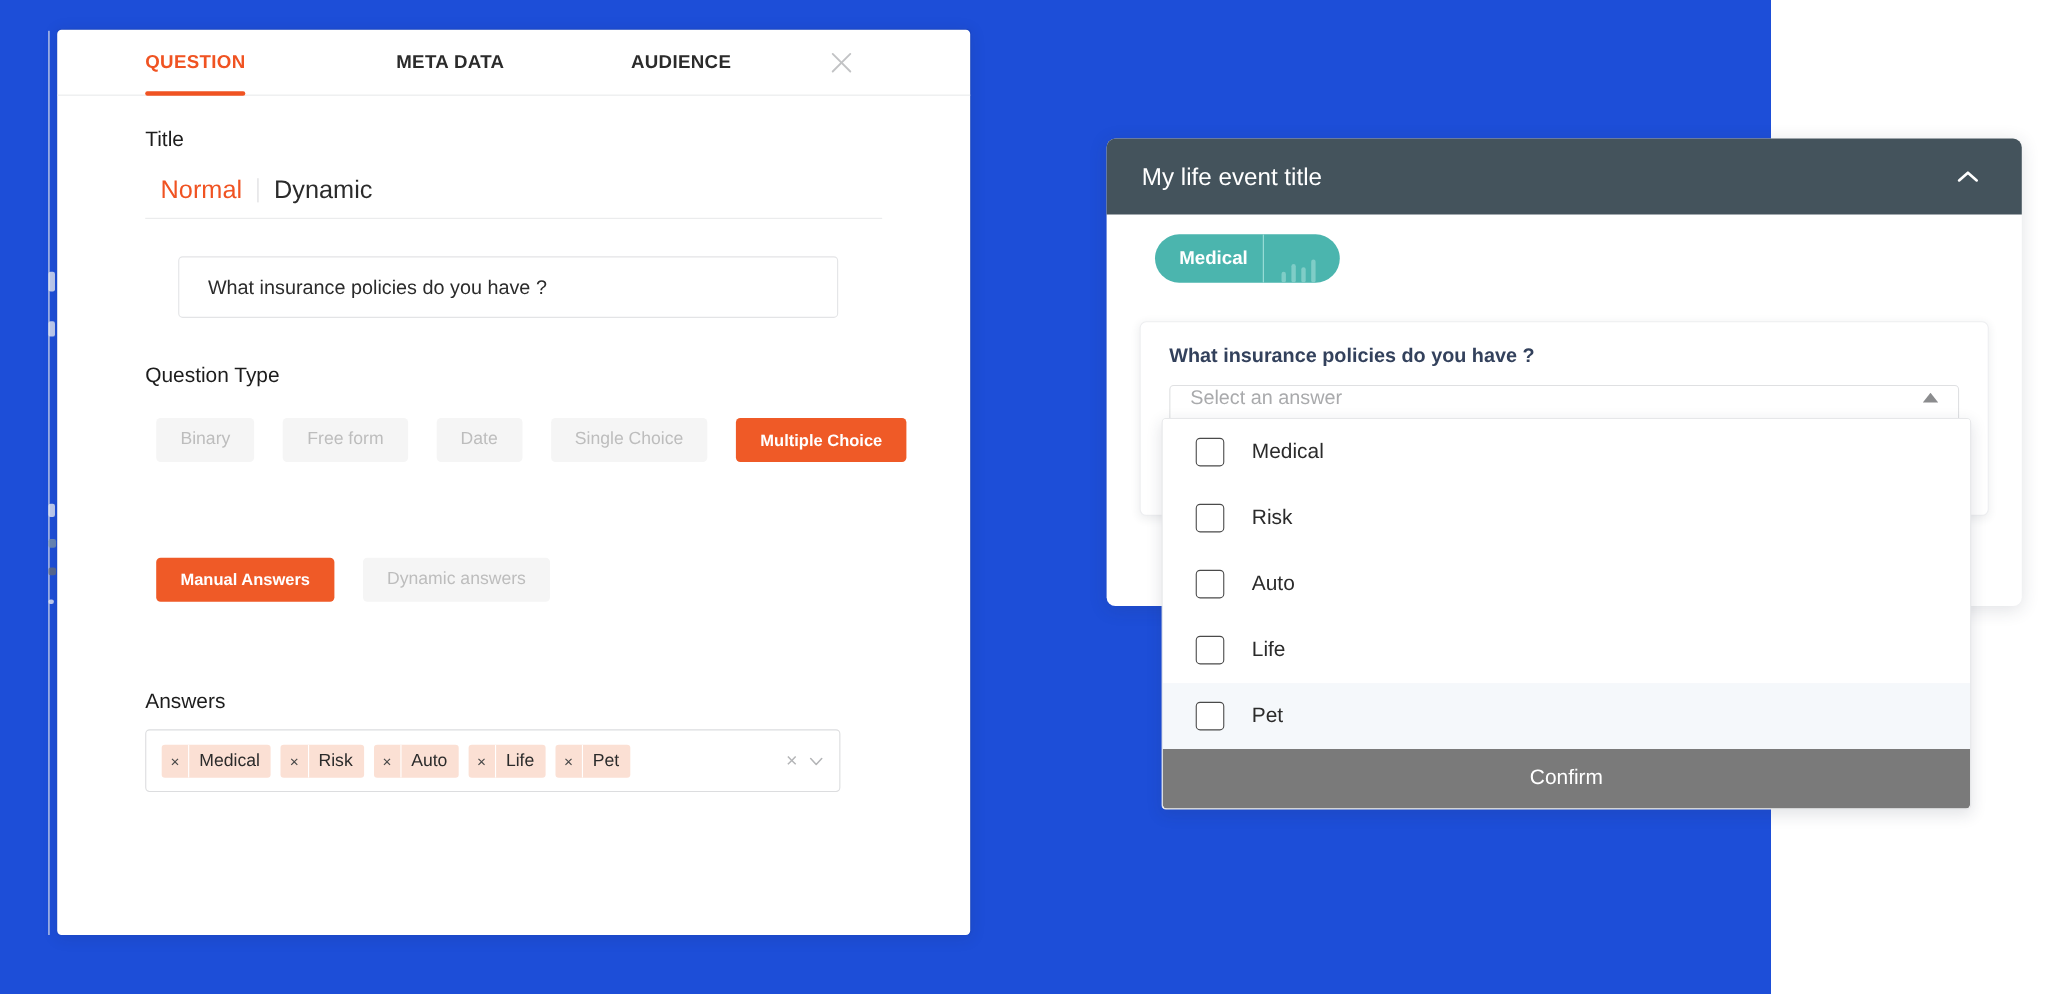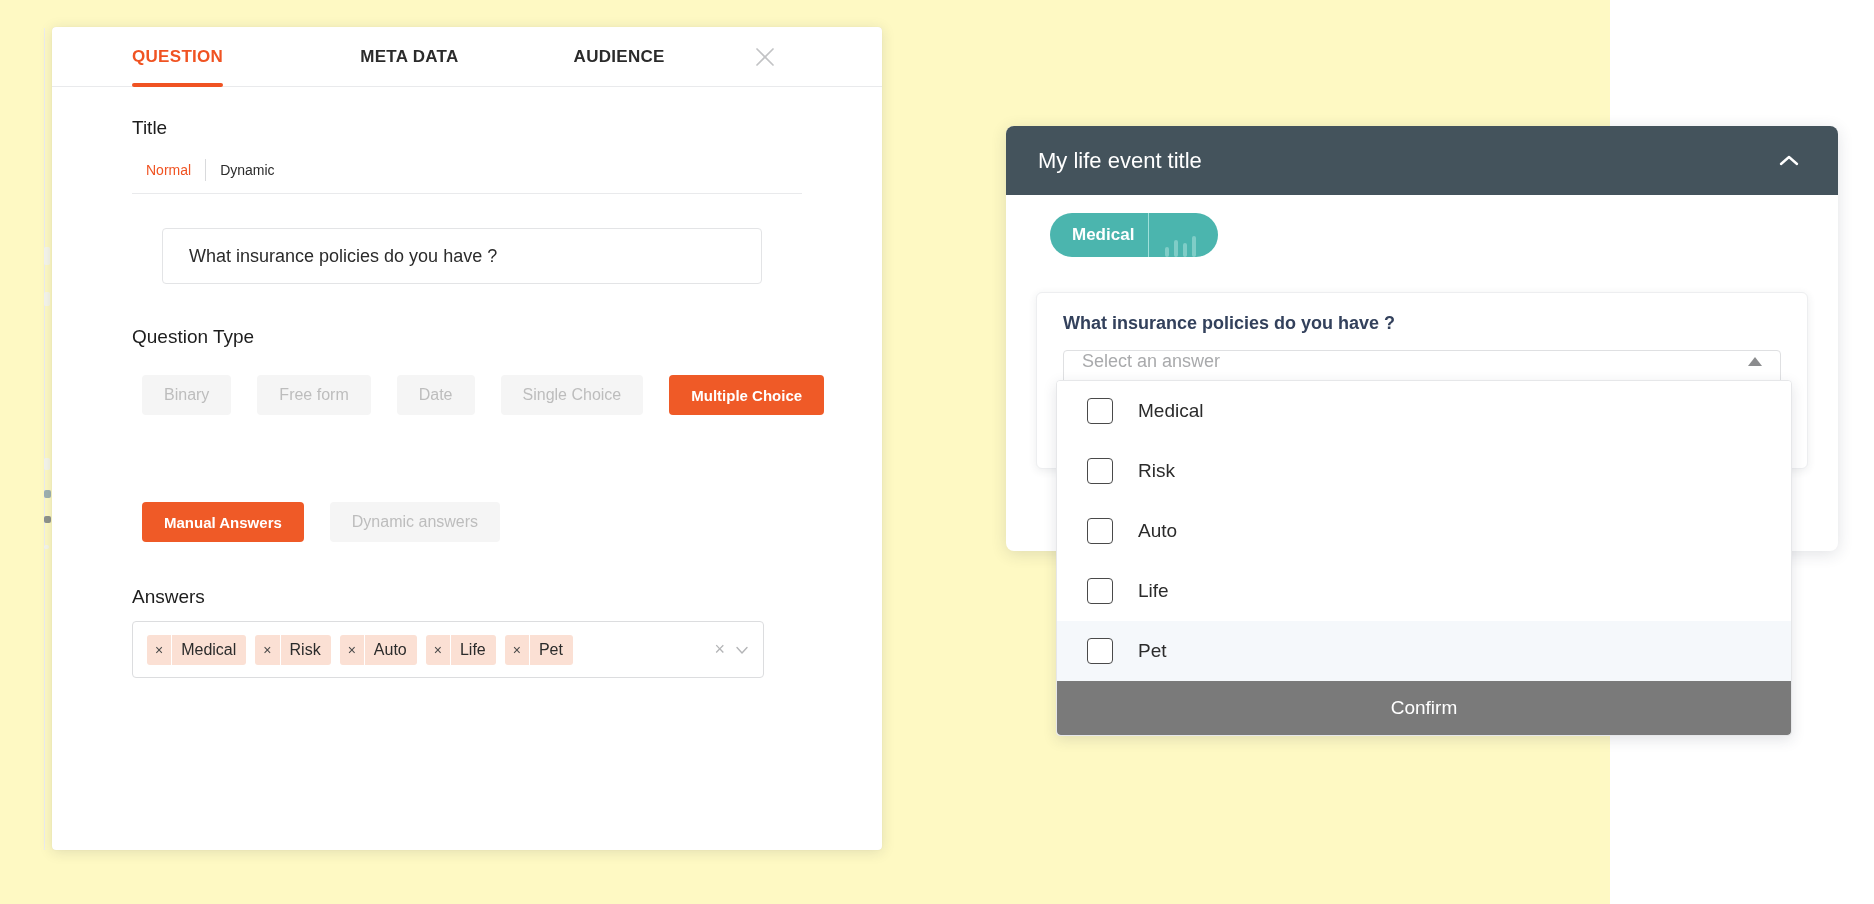--- a/index.html
+++ b/index.html
@@ -3,21 +3,21 @@
 <meta charset="utf-8">
 <style>
   * { box-sizing: border-box; }
   html, body {
     margin: 0; padding: 0;
     width: 1874px; height: 904px;
     background: #ffffff;
     font-family: "Liberation Sans", sans-serif;
     overflow: hidden;
   }
-  #root { position: relative; width: 1610px; height: 904px; background: #fef9c3; }
+  #root { position: relative; width: 1610px; height: 904px; background: #1d4ed8; }
 
   
   .bg-artifact { position: absolute; background: #f3f4f6; border-radius: 2px; opacity: .75; }
   .bg-line { position: absolute; background: #ececee; }
 
   
   .modal {
     position: absolute;
     left: 52px; top: 27px;
     width: 830px; height: 823px;
@@ -76,21 +76,21 @@
   
   .subtabs {
     display: flex;
     align-items: center;
     border-bottom: 1px solid #e9eaec;
     width: 670px;
     margin-top: 20px;
     padding-bottom: 12px;
   }
   .subtab {
-    font-size: 14px;
+    font-size: 23px;
     color: #2b2b2b;
     cursor: pointer;
     padding: 0 14px;
   }
   .subtab.active { color: #f05322; }
   .subtab-sep { width: 1px; height: 22px; background: #d9dadc; }
 
   .title-input {
     margin-top: 34px;
     margin-left: 30px;
@@ -120,21 +120,21 @@
     font-family: "Liberation Sans", sans-serif;
     padding: 0 22px;
     cursor: pointer;
     white-space: nowrap;
   }
   .pill.ghost { font-weight: normal; font-size: 16px; }
   .pill.primary { background: #ef5a27; color: #ffffff; font-weight: bold; font-size: 15px; }
 
   .answers-btn-row { margin-top: 87px; margin-left: 10px; gap: 26px; }
 
-  .answers-label { margin-top: 44px; }
+  .answers-label { margin-top: 81px; }
 
   .tag-input {
     margin-top: 13px;
     width: 632px; min-height: 57px;
     border: 1px solid #dcdddf;
     border-radius: 4px;
     background: #fff;
     display: flex;
     align-items: center;
     padding: 0 12px 0 14px;

